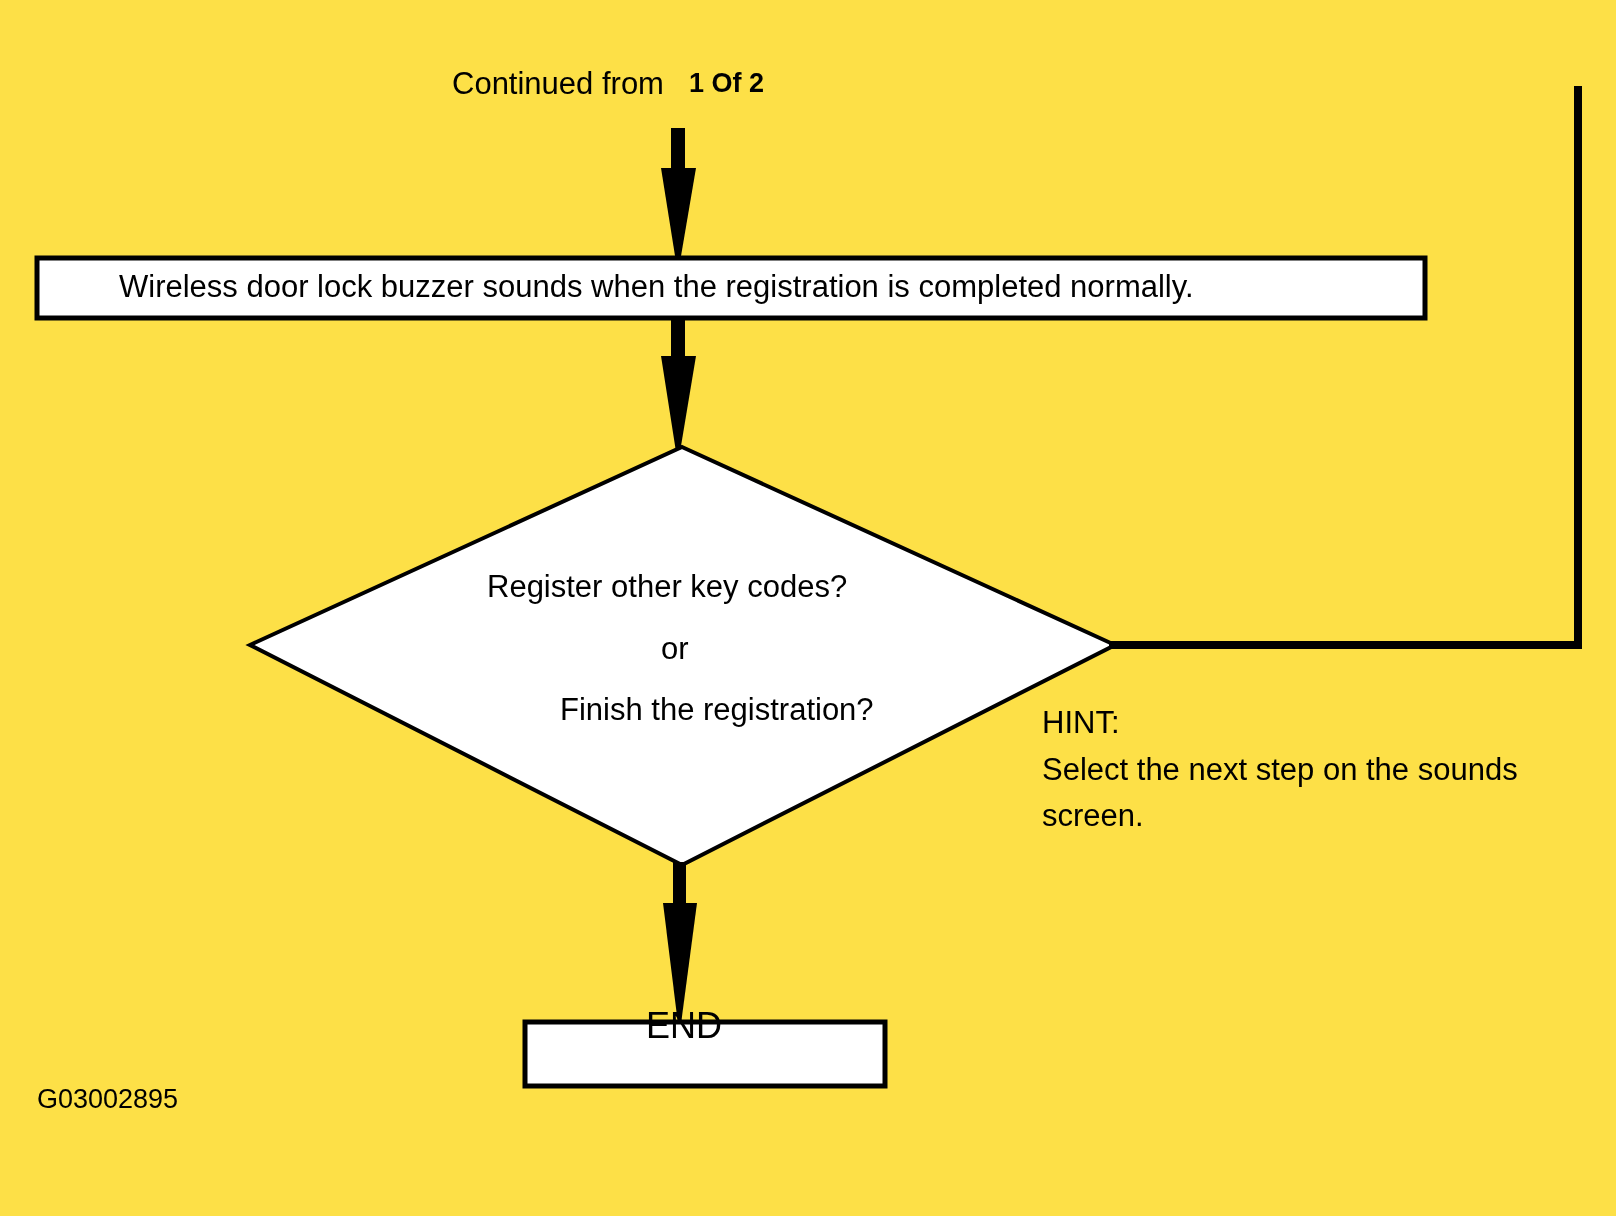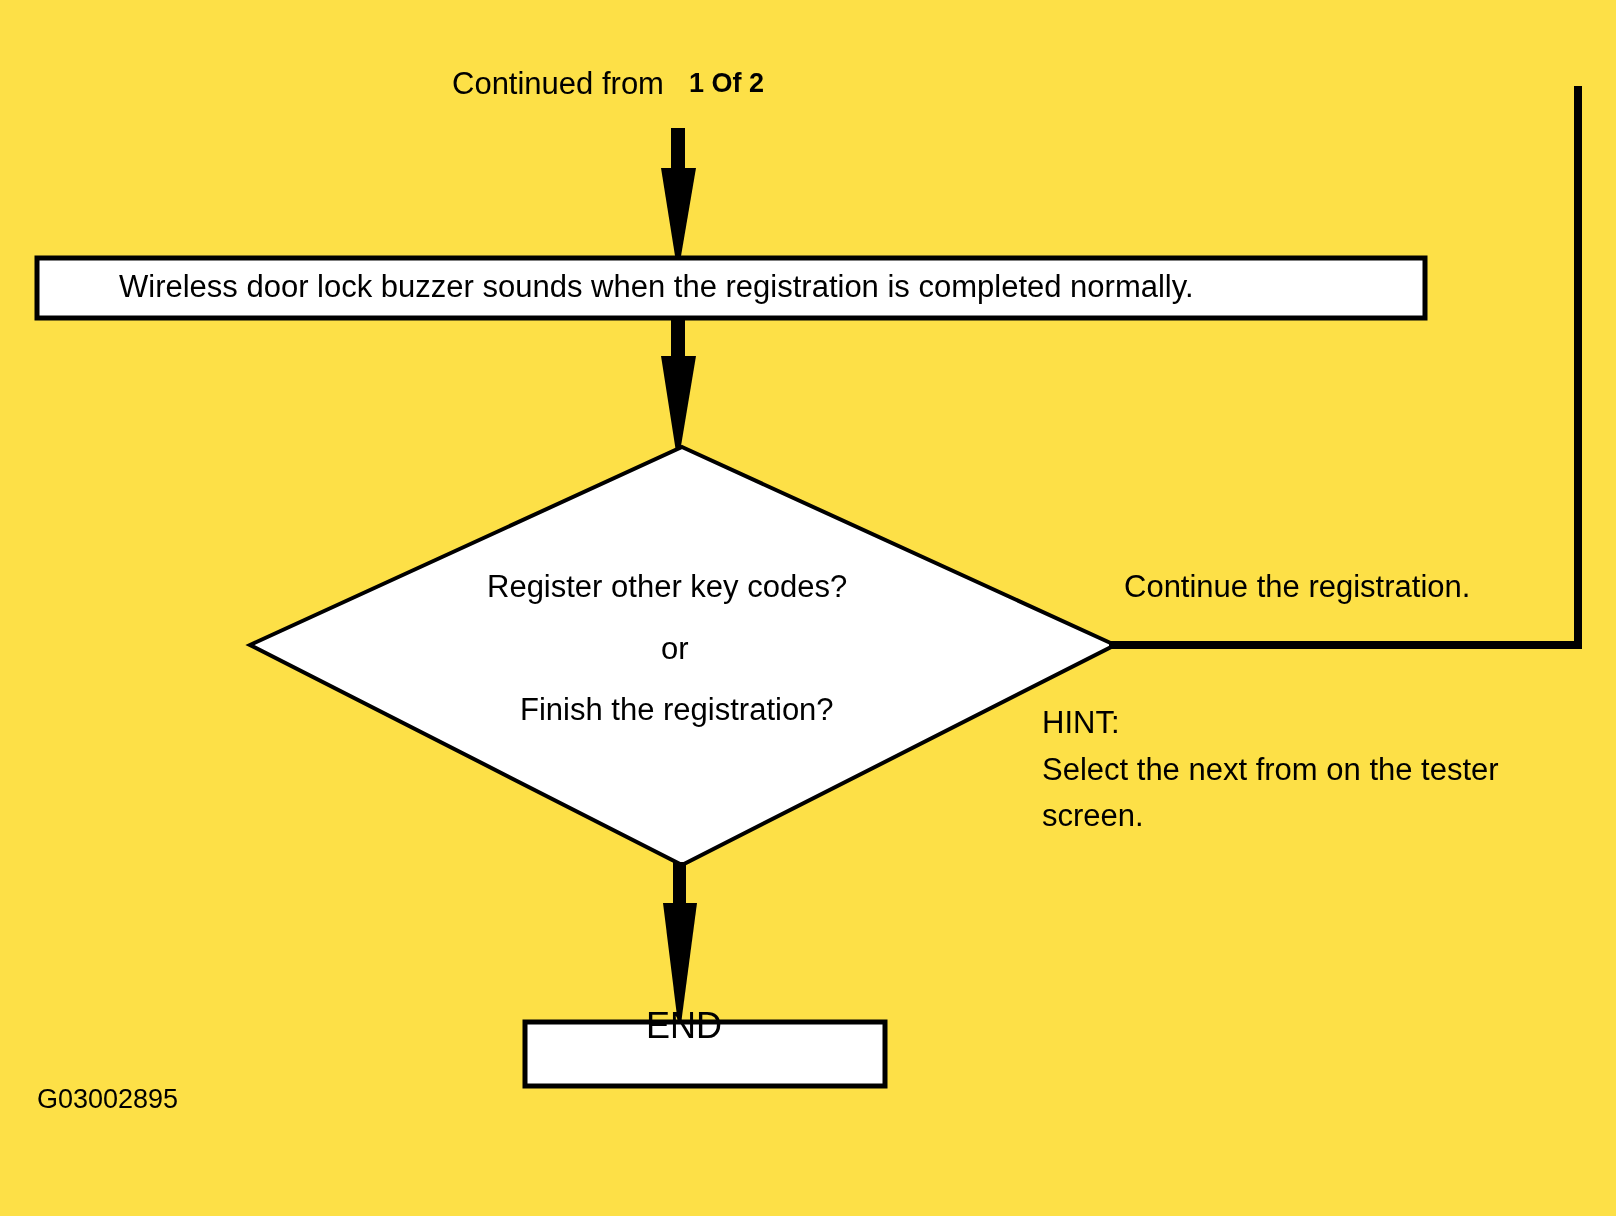--- a/index.html
+++ b/index.html
@@ -51,21 +51,21 @@
     left: 487px;
     top: 571px;
     font-size: 31px;
   }
   #decision-line-2 {
     left: 661px;
     top: 633px;
     font-size: 31px;
   }
   #decision-line-3 {
-    left: 520px;
+    left: 560px;
     top: 694px;
     font-size: 31px;
   }
   #branch-continue-label {
     left: 1124px;
     top: 571px;
     font-size: 31px;
   }
   #hint-title {
     left: 1042px;
@@ -134,25 +134,24 @@
   <span class="txt" id="continued-from-ref">1 Of 2</span>
 
   <span class="txt" id="decision-line-1">Register other key codes?</span>
 
   <span class="txt" id="process-box-text">Wireless door lock buzzer sounds when the registration is completed normally.</span>
 
   <span class="txt" id="decision-line-2">or</span>
 
   <span class="txt" id="decision-line-3">Finish the registration?</span>
 
-  <span class="txt" id="branch-continue-label">Continue the registration.</span>
 
   <span class="txt" id="hint-title">HINT:</span>
 
-  <span class="txt" id="hint-line-1">Select the next from on the tester</span>
+  <span class="txt" id="hint-line-1">Select the next step on the sounds</span>
 
   <span class="txt" id="hint-line-2">screen.</span>
 
 
   <span class="txt" id="end-box-text">END</span>
 
   <span class="txt" id="figure-id">G03002895</span>
 
 </div>
 

